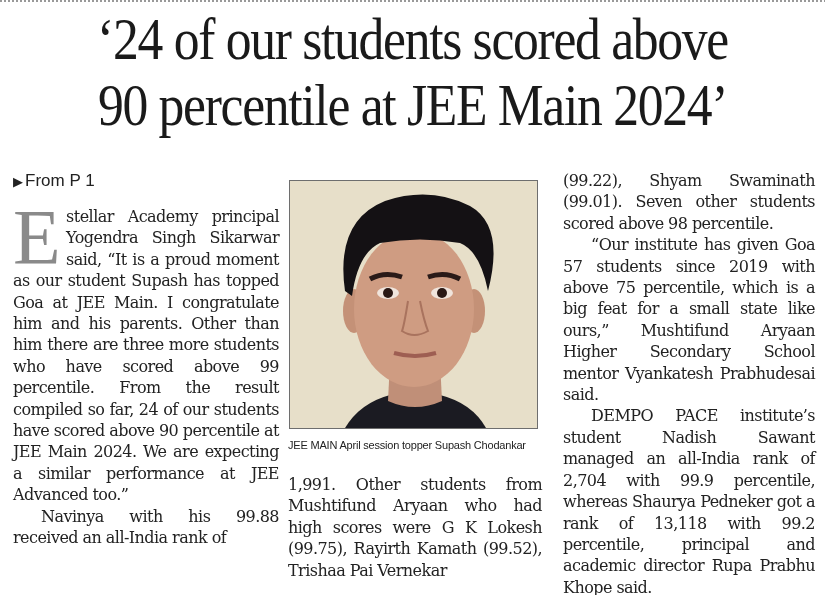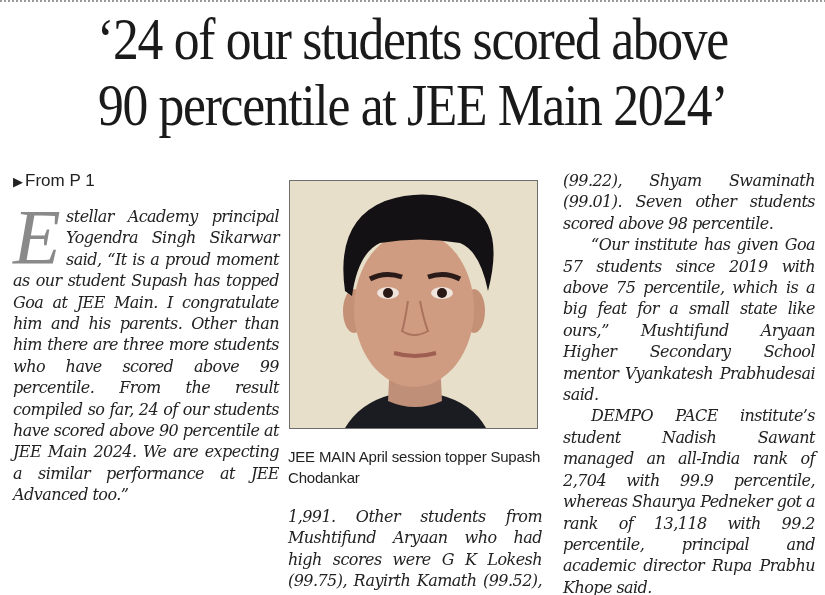--- a/index.html
+++ b/index.html
@@ -13,43 +13,44 @@
   .col { position: absolute; top: 170px; font-family: "DejaVu Serif", serif; font-size: 16px;
     line-height: 21.4px; color: #222; text-align: justify; letter-spacing: -0.55px; }
   .col1 { left: 13px; width: 266px; }
   .col2 { left: 288px; width: 254px; }
   .col3 { left: 563px; width: 252px; }
   .kicker { font-family: "Liberation Sans", sans-serif; font-weight: normal; font-size: 17px;
     line-height: 22px; margin-bottom: 13px; letter-spacing: 0; }
   .kicker .arrow { font-size: 13px; margin-right: 2px; }
   .dropcap { float: left; font-family: "Liberation Serif", serif; font-size: 78px; line-height: 58px;
     color: #8a8a8a; margin: 2px 6px 0 0; height: 62px; }
-  p { margin: 0; font-style: italic; }
+  p { margin: 0; }
   .indent { text-indent: 28px; }
   .photo { position: relative; width: 247px; height: 247px; margin-top: 10px; margin-left: 1px;
     border: 1px solid #6e6e6e; background: #e4dcc4; overflow: hidden; }
-  .caption { font-family: "Liberation Sans", sans-serif; font-size: 15px; line-height: 21px;
-    margin-top: 17px; letter-spacing: -0.2px; color: #222; text-align: left; }
+  .caption { font-family: "Liberation Sans", sans-serif; font-size: 11px; line-height: 21px;
+    margin-top: 6px; letter-spacing: -0.2px; color: #222; text-align: left; }
   .col2 .body { margin-top: 18px; }
 </style>
 </head>
 <body>
 
 <div class="topline"></div>
 
 <div class="headline">
   <div>‘24 of our students scored above</div>
   <div>90 percentile at JEE Main 2024’</div>
 </div>
 
 <div class="col col1">
   <div class="kicker">
     <span class="arrow">▶</span><span>From P 1</span>
   </div>
   <p><span class="dropcap">E</span><span>stellar Academy principal Yogendra Singh Sikarwar said, “It is a proud moment as our student Supash has topped Goa at JEE Main. I congratulate him and his parents. Other than him there are three more students who have scored above 99 percentile. From the result compiled so far, 24 of our students have scored above 90 percentile at JEE Main 2024. We are expecting a similar performance at JEE Advanced too.”</span></p>
+  <p class="indent">Navinya with his 99.88 received an all-India rank of</p>
 </div>
 
 <div class="col col2">
   <div class="photo">
     <svg width="247" height="247" viewBox="0 0 247 247">
       <rect width="247" height="247" fill="#e4dcc4"></rect>
       <rect x="0" y="0" width="247" height="247" fill="#eae4d2" opacity="0.4"></rect>
 
       <path d="M55 247 Q70 222 100 214 L150 214 Q182 222 196 247 Z" fill="#1b1b22"></path>
 

